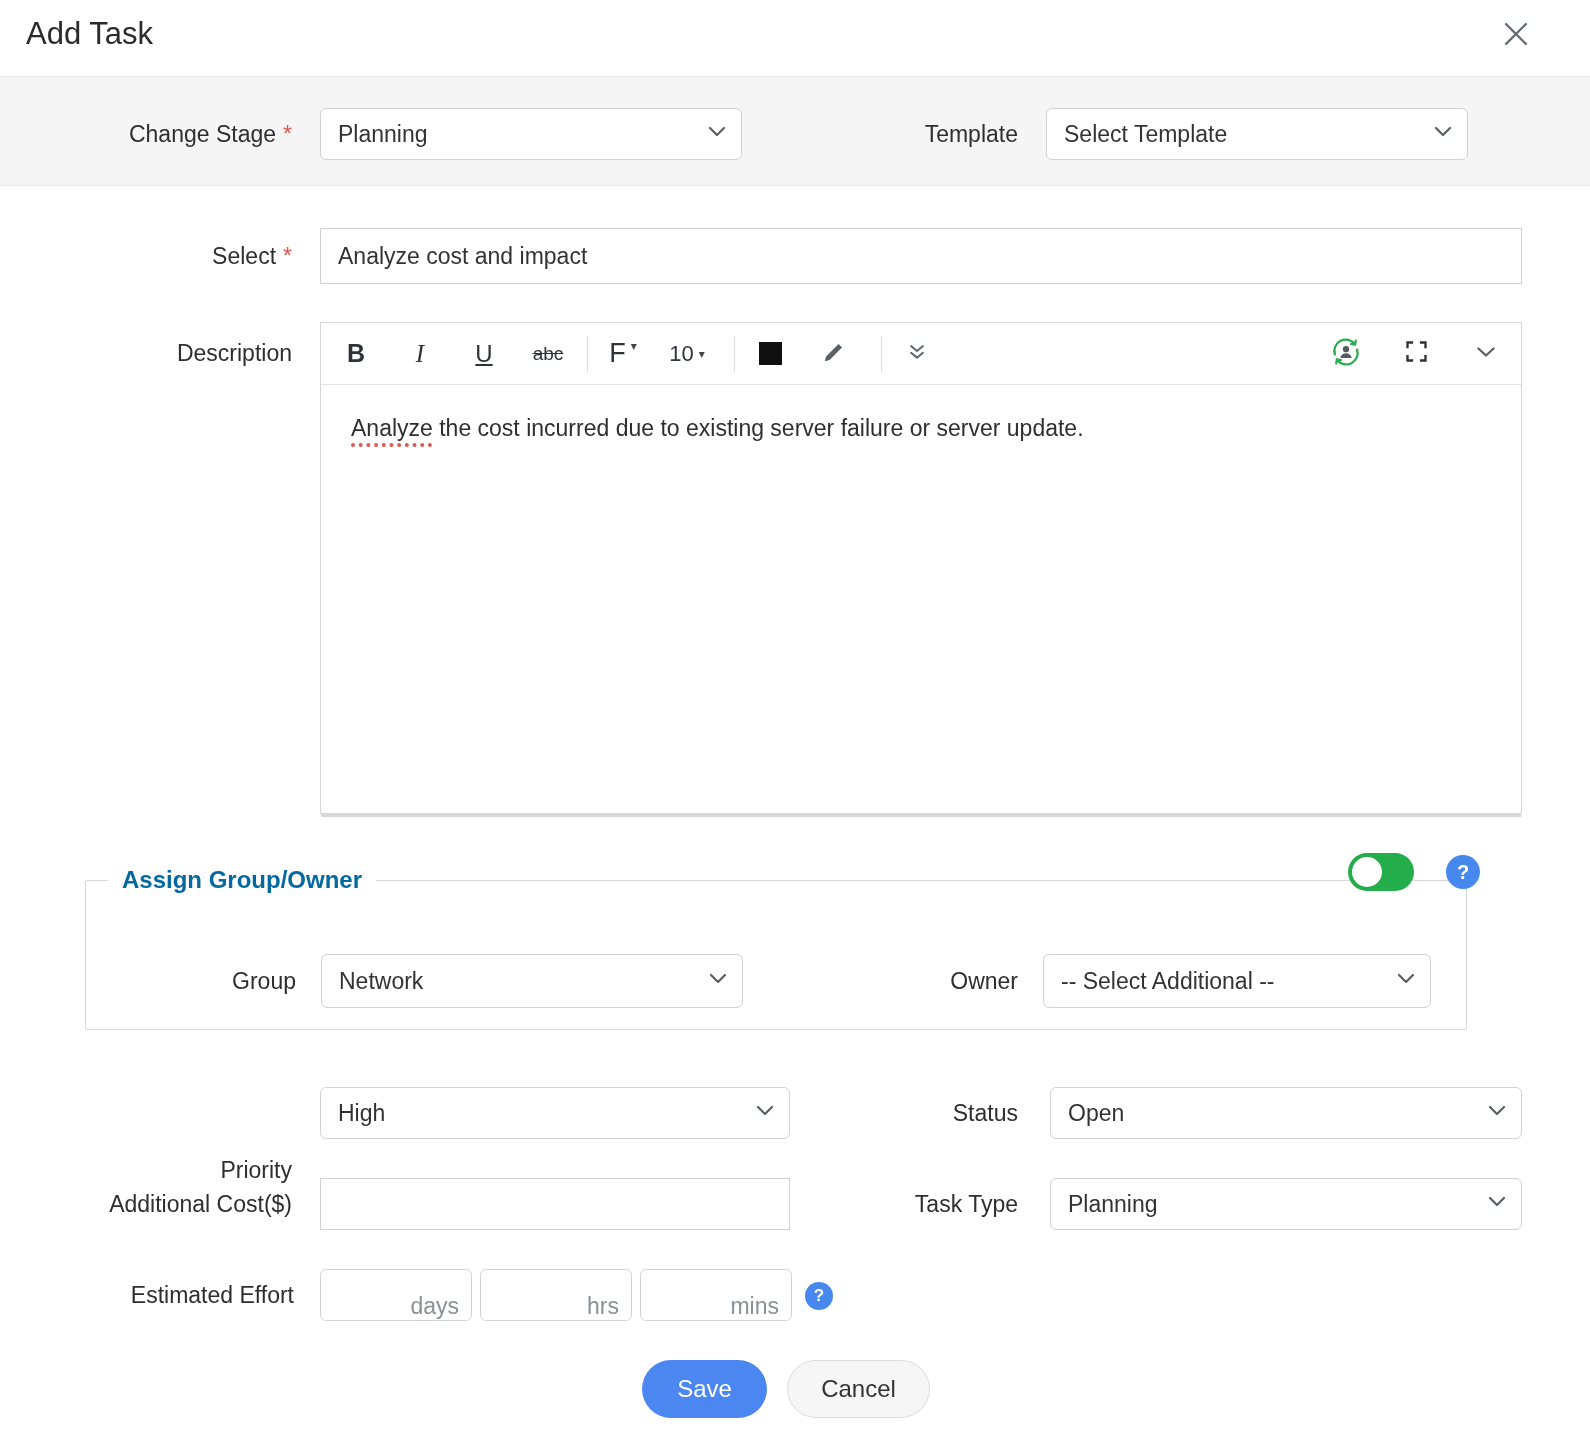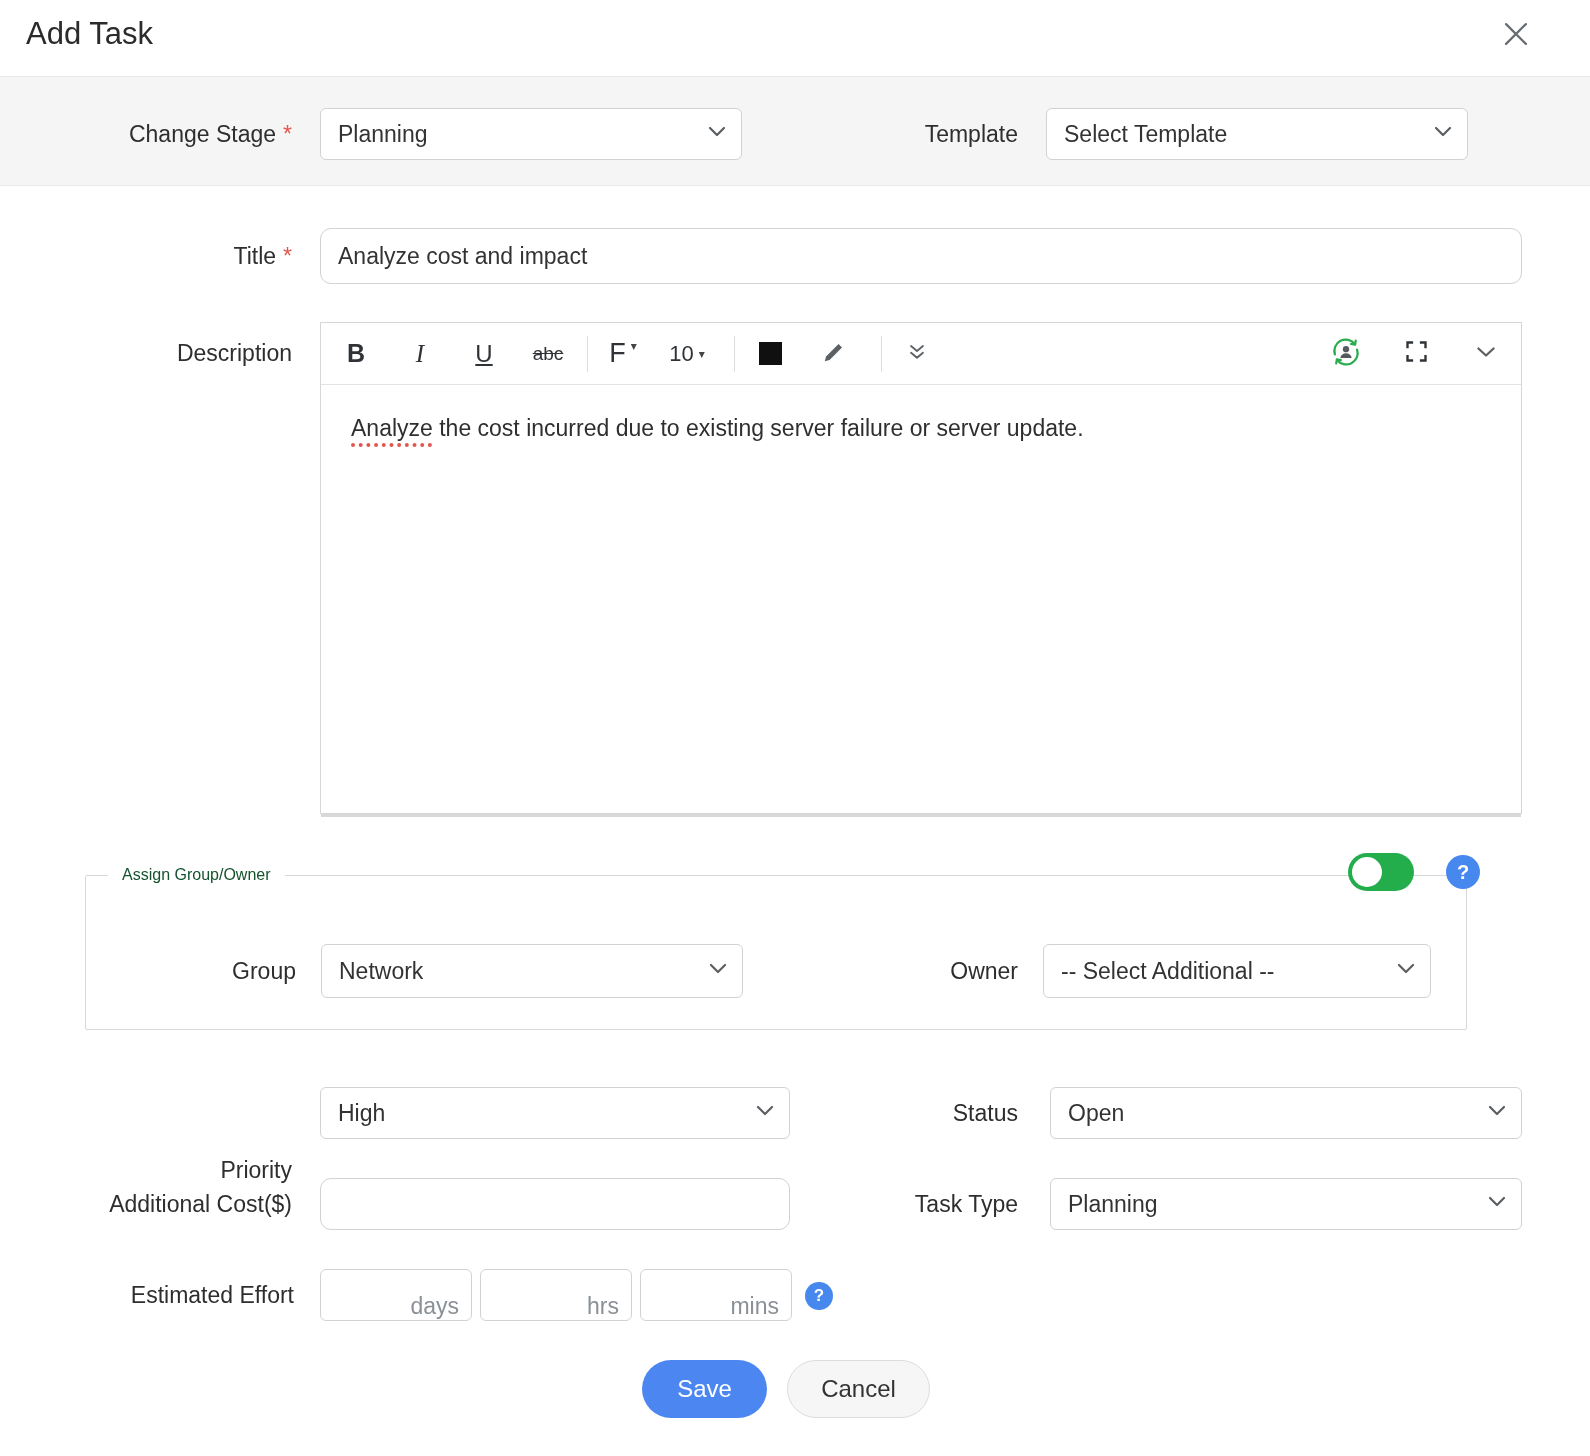--- a/index.html
+++ b/index.html
@@ -12,21 +12,21 @@
   .close-btn{position:absolute;left:1494px;top:14px;width:44px;height:44px;display:flex;align-items:center;justify-content:center;cursor:pointer;}
   
   .stage-bar{position:absolute;left:0;top:76px;width:1590px;height:110px;background:#f5f5f6;border-top:1px solid #e9e9e9;border-bottom:1px solid #e9e9e9;box-sizing:border-box;}
   
   .row-label{position:absolute;display:flex;align-items:center;justify-content:flex-end;font-size:23px;color:#2e2e2e;white-space:nowrap;}
   .req{color:#e2574d;margin-left:7px;font-size:23px;}
   .sel{position:absolute;display:flex;align-items:center;justify-content:space-between;background:#fff;
        border:1px solid #d2d2d2;border-radius:6px;padding:0 12px 0 17px;font-size:23px;color:#333;
        box-sizing:border-box;cursor:pointer;}
   .sel .val{overflow:hidden;white-space:nowrap;}
-  .inp{position:absolute;box-sizing:border-box;border:1px solid #d2d2d2;border-radius:11px;background:#fff;
+  .inp{position:absolute;box-sizing:border-box;border:1px solid #d2d2d2;border-radius:0;background:#fff;
        font-family:"Liberation Sans", sans-serif;font-size:23px;color:#333;padding:0 17px;outline:none;}
   
   .editor{position:absolute;left:320px;top:322px;width:1202px;height:492px;background:#fff;
           border:1px solid #d6d6d6;box-sizing:border-box;box-shadow:0 4px 0 -1px #d8d8d8;}
   .toolbar{height:62px;border-bottom:1px solid #e3e3e3;display:flex;align-items:center;padding:0 16px;box-sizing:border-box;}
   .tbtn{display:flex;align-items:center;justify-content:center;min-width:38px;height:42px;margin-right:26px;cursor:pointer;color:#2f3337;}
   .tbtn.sm{margin-right:18px;}
   .tdiv{width:1px;height:36px;background:#ddd;margin:0 16px 0 2px;}
   .b-glyph{font-size:25px;font-weight:700;}
   .i-glyph{font-size:25px;font-style:italic;font-family:"Liberation Serif",serif;}
@@ -34,21 +34,21 @@
   .s-glyph{font-size:19px;text-decoration:line-through;letter-spacing:0;}
   .f-glyph{font-size:27px;}
   .size-glyph{font-size:22px;}
   .caret{font-size:12px;color:#444;margin-left:5px;}
   .caret.top{align-self:flex-start;margin-top:6px;}
   .swatch{width:23px;height:23px;background:#101010;}
   .ed-body{padding:26px 30px;font-size:23px;color:#2f2f2f;line-height:1.5;cursor:text;height:400px;}
   .misspell{text-decoration:underline;text-decoration-style:dotted;text-decoration-color:#e2574d;text-decoration-thickness:4px;text-underline-offset:7px;}
   
   .grp-fieldset{position:absolute;left:85px;top:866px;width:1382px;height:164px;border:1px solid #d8d8d8;border-radius:2px;margin:0;padding:0;box-sizing:border-box;}
-  .grp-fieldset legend{margin-left:22px;padding:0 14px;font-size:16px;color:#14532d;}
+  .grp-fieldset legend{margin-left:22px;padding:0 14px;font-size:24px;color:#0369a1;font-weight:bold;}
   .toggle{position:absolute;left:1348px;top:853px;width:66px;height:38px;border-radius:19px;background:#23ad4b;cursor:pointer;}
   .toggle .knob{position:absolute;left:4px;top:4px;width:30px;height:30px;border-radius:50%;background:#fff;}
   .help-badge{position:absolute;border-radius:50%;background:#4788ee;color:#fff;display:flex;align-items:center;justify-content:center;font-weight:700;cursor:pointer;}
   .help-lg{left:1446px;top:855px;width:34px;height:34px;font-size:20px;}
   .help-sm{left:805px;top:1282px;width:28px;height:28px;font-size:17px;}
   
   .effort{position:absolute;box-sizing:border-box;border:1px solid #d2d2d2;border-radius:6px;background:#fff;height:52px;
           display:flex;align-items:flex-end;justify-content:flex-end;padding:0 12px;}
   .effort input{border:none;outline:none;flex:1;min-width:0;font-size:23px;font-family:"Liberation Sans",sans-serif;}
   .unit{font-size:23px;color:#8a9095;}
@@ -87,21 +87,21 @@
     <span>Template</span>
   </div>
   <div class="sel" style="left:1046px;top:108px;width:422px;height:52px;">
     <span class="val">Select Template</span>
     <span><svg width="24" height="24" viewBox="0 0 24 24" fill="none">
           <path d="M5 9l7 7 7-7" stroke="#5a5f63" stroke-width="2.2" stroke-linecap="round" stroke-linejoin="round"></path>
         </svg></span>
   </div>
 
   <div class="row-label" style="left:0;width:292px;top:228px;height:56px;">
-    <span>Title</span>
+    <span>Select</span>
       <span class="req">*</span>
   </div>
   <input class="inp" style="left: 320px; top: 228px; width: 1202px; height: 56px;" value="Analyze cost and impact">
 
   <div class="row-label" style="left:0;width:292px;top:322px;height:62px;">
     <span>Description</span>
   </div>
   <div class="editor">
     <div class="toolbar">
       <div class="tbtn">

